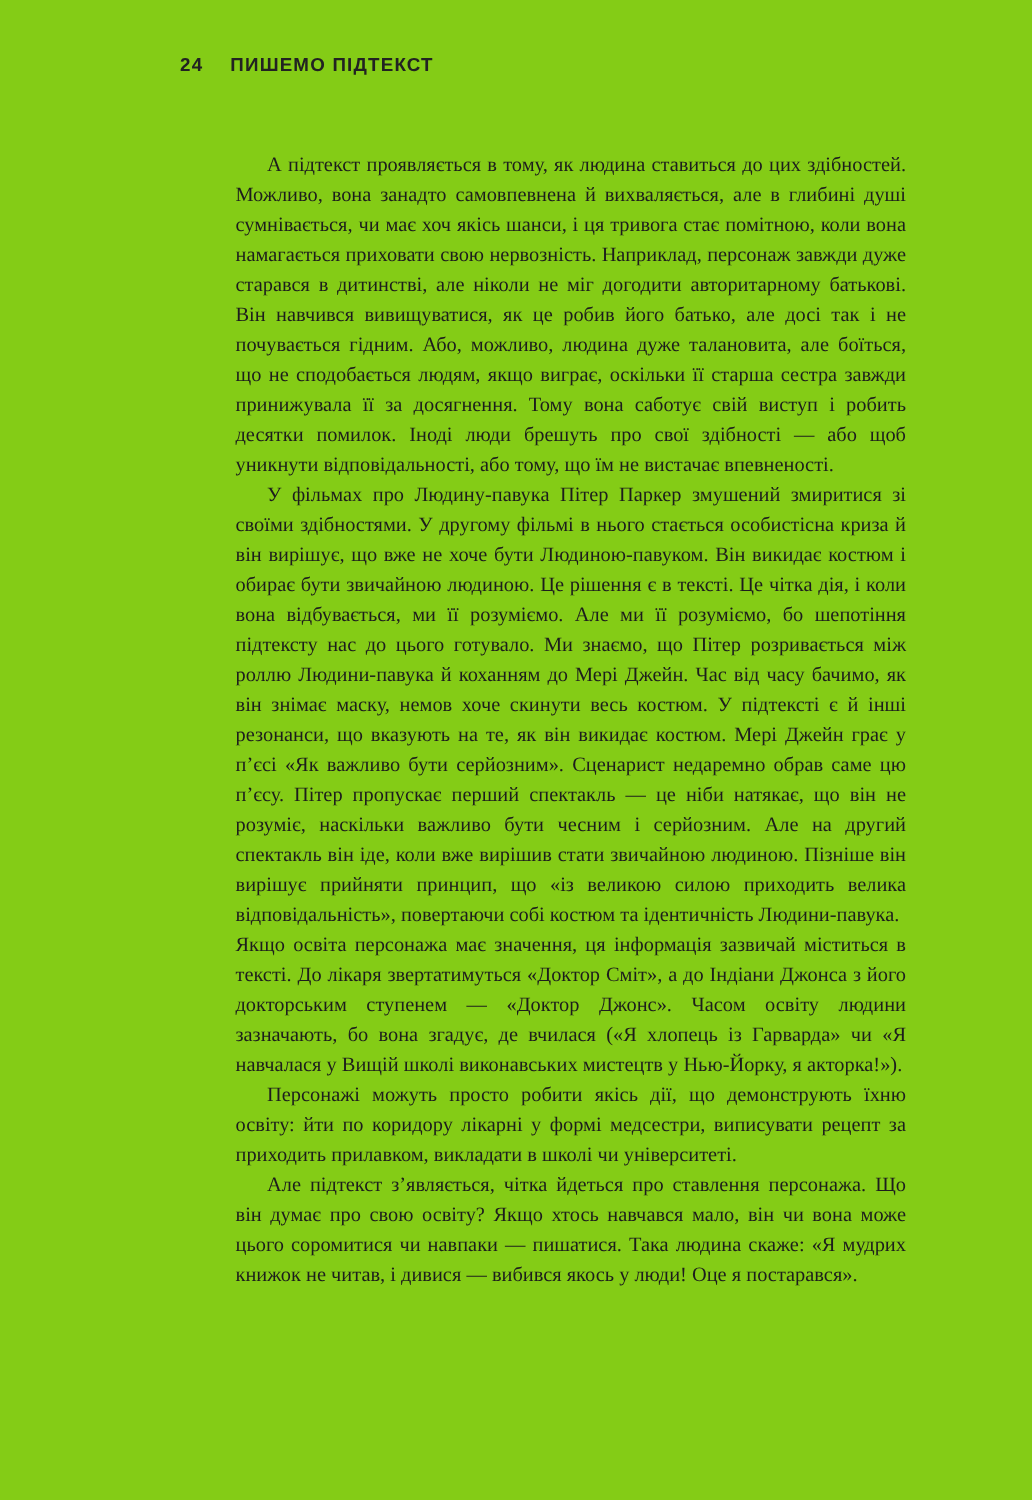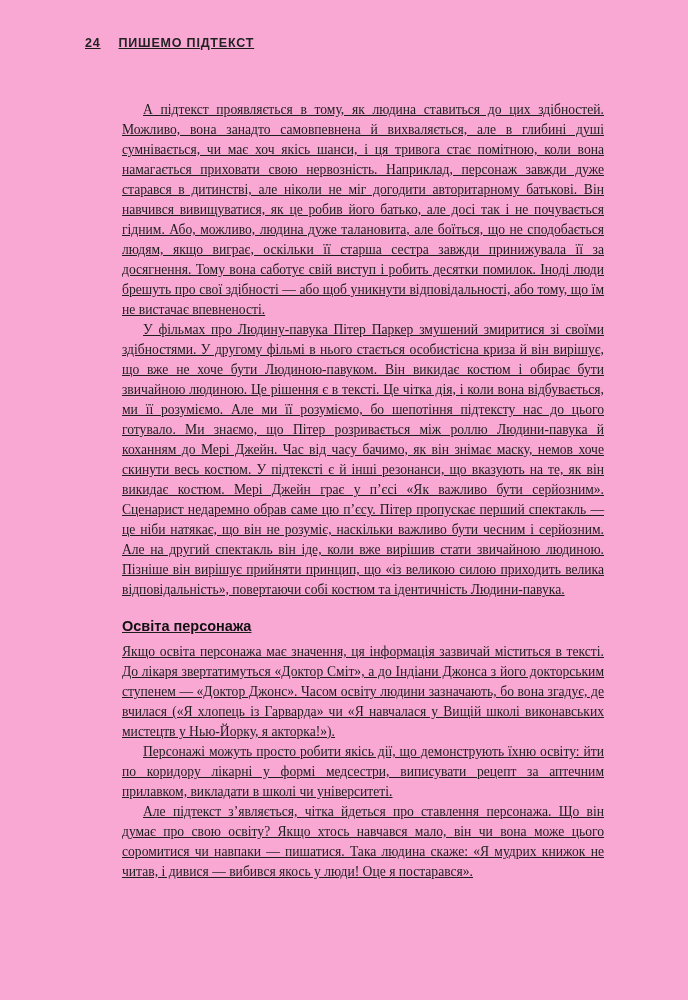--- a/index.html
+++ b/index.html
@@ -4,27 +4,26 @@
 <style>
   html, body {
     margin: 0;
     padding: 0;
     background: #ffffff;
   }
   .page {
     position: relative;
     width: 688px;
     height: 1000px;
-    background: #f9a8d4;
+    background: #84cc16;
     box-sizing: border-box;
-    padding: 36px 84px 0 85px;
+    padding: 36px 84px 0 120px;
     color: #1d1d1d;
     font-family: "Liberation Serif", serif;
     overflow: hidden;
-    text-decoration: underline;
   }
   .running-head {
     display: flex;
     align-items: baseline;
     gap: 18px;
     font-family: "Liberation Sans", sans-serif;
     font-size: 12.5px;
     font-weight: bold;
     letter-spacing: 0.8px;
     color: #222222;
@@ -67,25 +66,24 @@
     <span class="page-num">24</span>
     <span class="running-title">ПИШЕМО ПІДТЕКСТ</span>
   </header>
 
   <main class="body-text">
 
     <p class="indent">А підтекст проявляється в тому, як людина ставиться до цих здібностей. Можливо, вона занадто самовпевнена й вихваляється, але в глибині душі сумнівається, чи має хоч якісь шанси, і ця тривога стає помітною, коли вона намагається приховати свою нервозність. Наприклад, персонаж завжди дуже старався в дитинстві, але ніколи не міг догодити авторитарному батькові. Він навчився вивищуватися, як це робив його батько, але досі так і не почувається гідним. Або, можливо, людина дуже талановита, але боїться, що не сподобається людям, якщо виграє, оскільки її старша сестра завжди принижувала її за досягнення. Тому вона саботує свій виступ і робить десятки помилок. Іноді люди брешуть про свої здібності — або щоб уникнути відповідальності, або тому, що їм не вистачає впевненості.</p>
 
     <p class="indent">У фільмах про Людину-павука Пітер Паркер змушений змиритися зі своїми здібностями. У другому фільмі в нього стається особистісна криза й він вирішує, що вже не хоче бути Людиною-павуком. Він викидає костюм і обирає бути звичайною людиною. Це рішення є в тексті. Це чітка дія, і коли вона відбувається, ми її розуміємо. Але ми її розуміємо, бо шепотіння підтексту нас до цього готувало. Ми знаємо, що Пітер розривається між роллю Людини-павука й коханням до Мері Джейн. Час від часу бачимо, як він знімає маску, немов хоче скинути весь костюм. У підтексті є й інші резонанси, що вказують на те, як він викидає костюм. Мері Джейн грає у п’єсі «Як важливо бути серйозним». Сценарист недаремно обрав саме цю п’єсу. Пітер пропускає перший спектакль — це ніби натякає, що він не розуміє, наскільки важливо бути чесним і серйозним. Але на другий спектакль він іде, коли вже вирішив стати звичайною людиною. Пізніше він вирішує прийняти принцип, що «із великою силою приходить велика відповідальність», повертаючи собі костюм та ідентичність Людини-павука.</p>
 
-    <h2 class="section-heading">Освіта персонажа</h2>
 
     <p>Якщо освіта персонажа має значення, ця інформація зазвичай міститься в тексті. До лікаря звертатимуться «Доктор Сміт», а до Індіани Джонса з його докторським ступенем — «Доктор Джонс». Часом освіту людини зазначають, бо вона згадує, де вчилася («Я хлопець із Гарварда» чи «Я навчалася у Вищій школі виконавських мистецтв у Нью-Йорку, я акторка!»).</p>
 
-    <p class="indent">Персонажі можуть просто робити якісь дії, що демонструють їхню освіту: йти по коридору лікарні у формі медсестри, виписувати рецепт за аптечним прилавком, викладати в школі чи університеті.</p>
+    <p class="indent">Персонажі можуть просто робити якісь дії, що демонструють їхню освіту: йти по коридору лікарні у формі медсестри, виписувати рецепт за приходить прилавком, викладати в школі чи університеті.</p>
 
 
     <p class="indent">Але підтекст з’являється, чітка йдеться про ставлення персонажа. Що він думає про свою освіту? Якщо хтось навчався мало, він чи вона може цього соромитися чи навпаки — пишатися. Така людина скаже: «Я мудрих книжок не читав, і дивися — вибився якось у люди! Оце я постарався».</p>
 
 
   </main>
 
 </div>
 
 </body></html>

